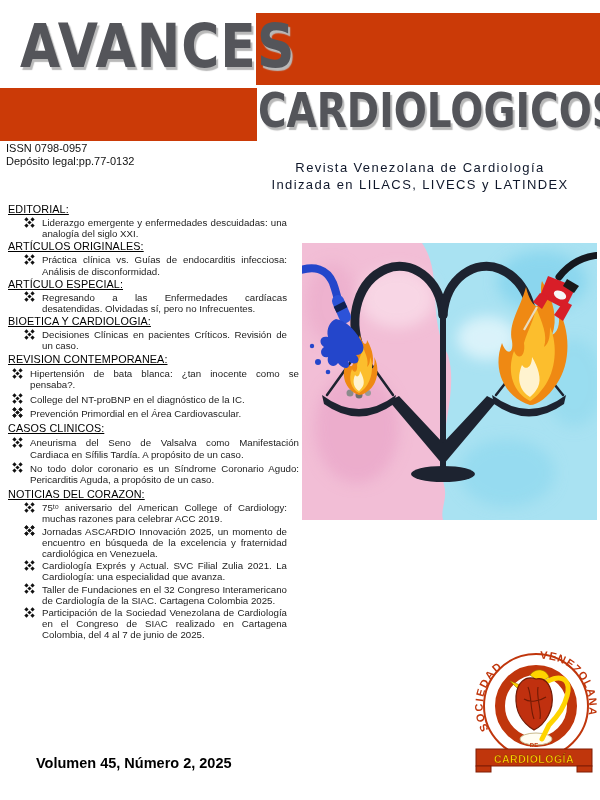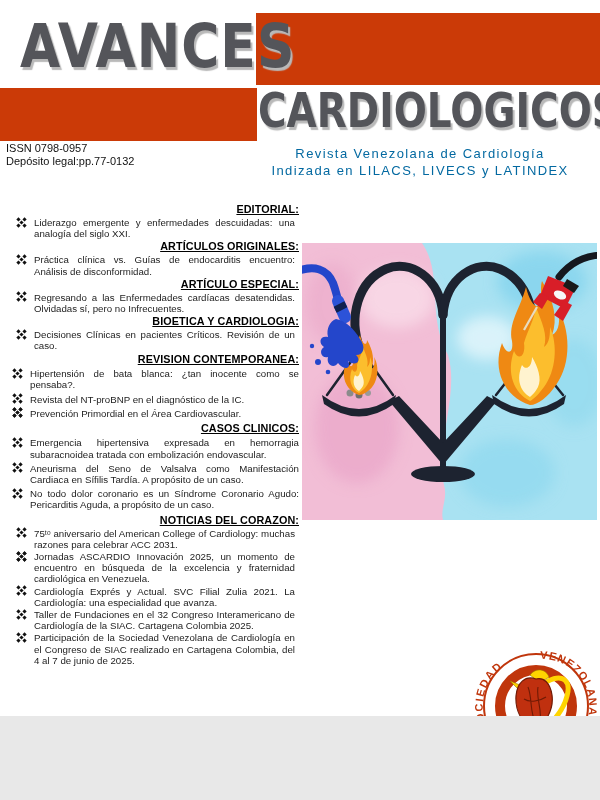--- a/index.html
+++ b/index.html
@@ -1,38 +1,38 @@
 <!DOCTYPE html>
 <html><head>
 <meta charset="utf-8">
 <style>
   html,body{margin:0;padding:0;background:#e8e8e8;}
-  #page{position:relative;width:600px;height:716px;background:#ffffff;overflow:hidden;
+  #page{position:relative;width:600px;height:800px;background:#ffffff;overflow:hidden;
         font-family:"Liberation Sans",sans-serif;}
 
   
   .orange-block{position:absolute;background:#cb3a07;}
   #orange1{left:256px;top:13px;width:344px;height:72px;}
   #orange2{left:0;top:88px;width:257px;height:53px;}
   .mag-title{position:absolute;color:#54555a;font-family:"DejaVu Sans",sans-serif;
              font-weight:800;white-space:nowrap;text-shadow:2px 2px 1px #b9b9b9;
              transform-origin:left center;}
   #title1{left:20px;top:16px;font-size:52px;letter-spacing:1px;transform:scaleY(1.18);}
   #title2{left:258px;top:88px;font-size:39px;letter-spacing:0px;transform:scaleY(1.25);}
   #issn-block{position:absolute;left:6px;top:142px;font-size:11px;line-height:13px;
               color:#111;font-weight:400;}
-  #subtitle{position:absolute;left:242px;top:145px;width:356px;text-align:center;
-            color:#0369a1;font-size:13px;line-height:17px;letter-spacing:1.4px;}
+  #subtitle{position:absolute;left:242px;top:159px;width:356px;text-align:center;
+            color:#0f172a;font-size:13px;line-height:17px;letter-spacing:1.4px;}
 
   
   #toc{position:absolute;left:8px;top:202px;width:291px;color:#1c1c1c;}
-  #toc h2{margin:1px 0 1px 0;font-size:10.8px;line-height:13px;font-weight:bold;
-          color:#000;text-decoration:underline;letter-spacing:0.1px;text-align:right;}
+  #toc h2{margin:1px 0 1px 0;font-size:10.8px;line-height:13px;font-weight:normal;
+          color:#000;text-decoration:underline;letter-spacing:0.1px;}
   #toc ul{list-style:none;margin:0 0 1px 0;padding:0;}
-  #toc li{position:relative;padding-left:22px;margin:1px 4px;text-align:justify;
+  #toc li{position:relative;padding-left:22px;margin:1px 12px;text-align:justify;
           font-size:9.7px;line-height:11.2px;}
   #toc .spaced li{margin:2.5px 0 3px 0;}
   .bullet{position:absolute;left:8px;top:3.5px;width:3px;height:3px;background:#111;
           box-shadow:4.3px 0 #111,-4.3px 0 #111,0 4.3px #111,0 -4.3px #111;
           transform:rotate(45deg);}
 
   
   #illustration{position:absolute;left:302px;top:243px;width:295px;height:277px;}
   #svc-logo{position:absolute;left:470px;top:651px;width:128px;height:126px;}
 
@@ -65,21 +65,21 @@
     <section>
       <h2>EDITORIAL:</h2>
       <ul>
         <li><span class="bullet"></span><span>Liderazgo emergente y enfermedades descuidadas: una analogía del siglo XXI.</span></li>
       </ul>
     </section>
 
     <section>
       <h2>ARTÍCULOS ORIGINALES:</h2>
       <ul>
-        <li><span class="bullet"></span><span>Práctica clínica vs. Guías de endocarditis encuentro: Análisis de disconformidad.</span></li>
+        <li><span class="bullet"></span><span>Práctica clínica vs. Guías de endocarditis infecciosa: Análisis de disconformidad.</span></li>
       </ul>
     </section>
 
     <section>
       <h2>ARTÍCULO ESPECIAL:</h2>
       <ul>
         <li><span class="bullet"></span><span>Regresando a las Enfermedades cardíacas desatendidas. Olvidadas sí, pero no Infrecuentes.</span></li>
       </ul>
     </section>
 
@@ -87,39 +87,38 @@
       <h2>BIOETICA Y CARDIOLOGIA:</h2>
       <ul>
         <li><span class="bullet"></span><span>Decisiones Clínicas en pacientes Críticos. Revisión de un caso.</span></li>
       </ul>
     </section>
 
     <section>
       <h2>REVISION CONTEMPORANEA:</h2>
       <ul class="spaced">
         <li><span class="bullet"></span><span>Hipertensión de bata blanca: ¿tan inocente como se pensaba?.</span></li>
-        <li><span class="bullet"></span><span>Revista del NT-proBNP en el diagnóstico de la IC.</span></li>
+        <li><span class="bullet"></span><span>College del NT-proBNP en el diagnóstico de la IC.</span></li>
         <li><span class="bullet"></span></li>
         <li><span class="bullet"></span><span>Prevención Primordial en el Área Cardiovascular.</span></li>
       </ul>
     </section>
 
     <section>
       <h2>CASOS CLINICOS:</h2>
       <ul class="spaced">
-        <li><span class="bullet"></span><span>Emergencia hipertensiva expresada en hemorragia subaracnoidea tratada con embolización endovascular.</span></li>
         <li><span class="bullet"></span><span>Aneurisma del Seno de Valsalva como Manifestación Cardiaca en Sífilis Tardía. A propósito de un caso.</span></li>
         <li><span class="bullet"></span><span>No todo dolor coronario es un Síndrome Coronario Agudo: Pericarditis Aguda, a propósito de un caso.</span></li>
       </ul>
     </section>
 
     <section>
       <h2>NOTICIAS DEL CORAZON:</h2>
       <ul>
-        <li><span class="bullet"></span><span>75ᵗᵒ aniversario del American College of Cardiology: muchas razones para celebrar ACC 2031.</span></li>
+        <li><span class="bullet"></span><span>75ᵗᵒ aniversario del American College of Cardiology: muchas razones para celebrar ACC 2019.</span></li>
         <li><span class="bullet"></span></li>
         <li><span class="bullet"></span><span>Jornadas ASCARDIO Innovación 2025, un momento de encuentro en búsqueda de la excelencia y fraternidad cardiológica en Venezuela.</span></li>
         <li><span class="bullet"></span><span>Cardiología Exprés y Actual. SVC Filial Zulia 2021.  La Cardiología: una especialidad que avanza.</span></li>
         <li><span class="bullet"></span><span>Taller de Fundaciones en el 32 Congreso Interamericano de Cardiología de la SIAC. Cartagena Colombia 2025.</span></li>
         <li><span class="bullet"></span><span>Participación de la Sociedad Venezolana de Cardiología en el Congreso de SIAC realizado en Cartagena Colombia, del 4 al 7 de junio de 2025.</span></li>
       </ul>
     </section>
   </div>
 
   <svg id="illustration" viewBox="0 0 295 277">

